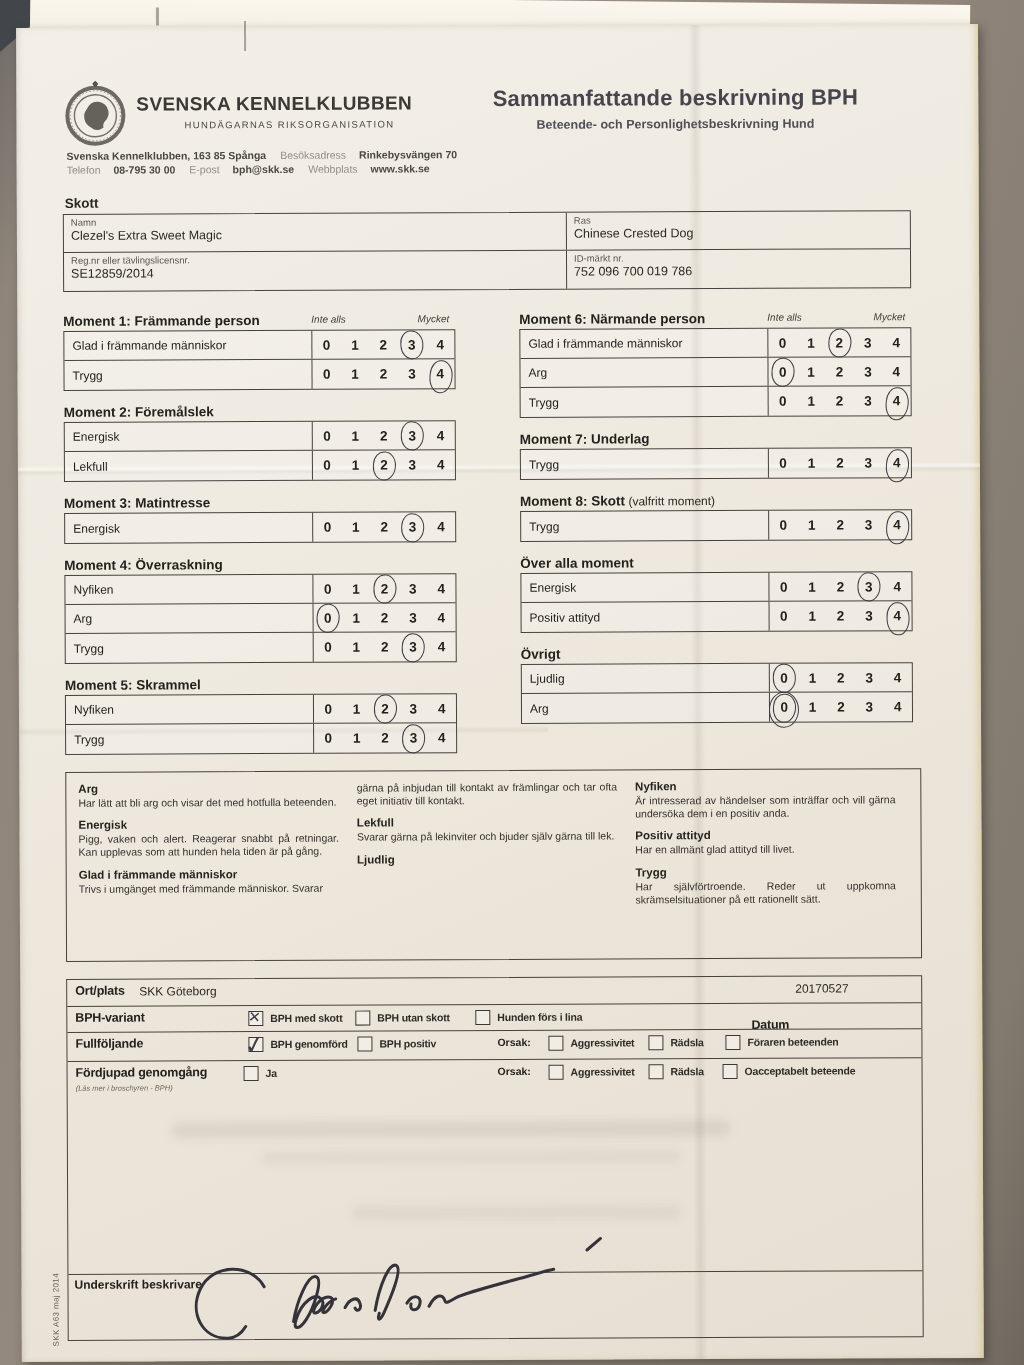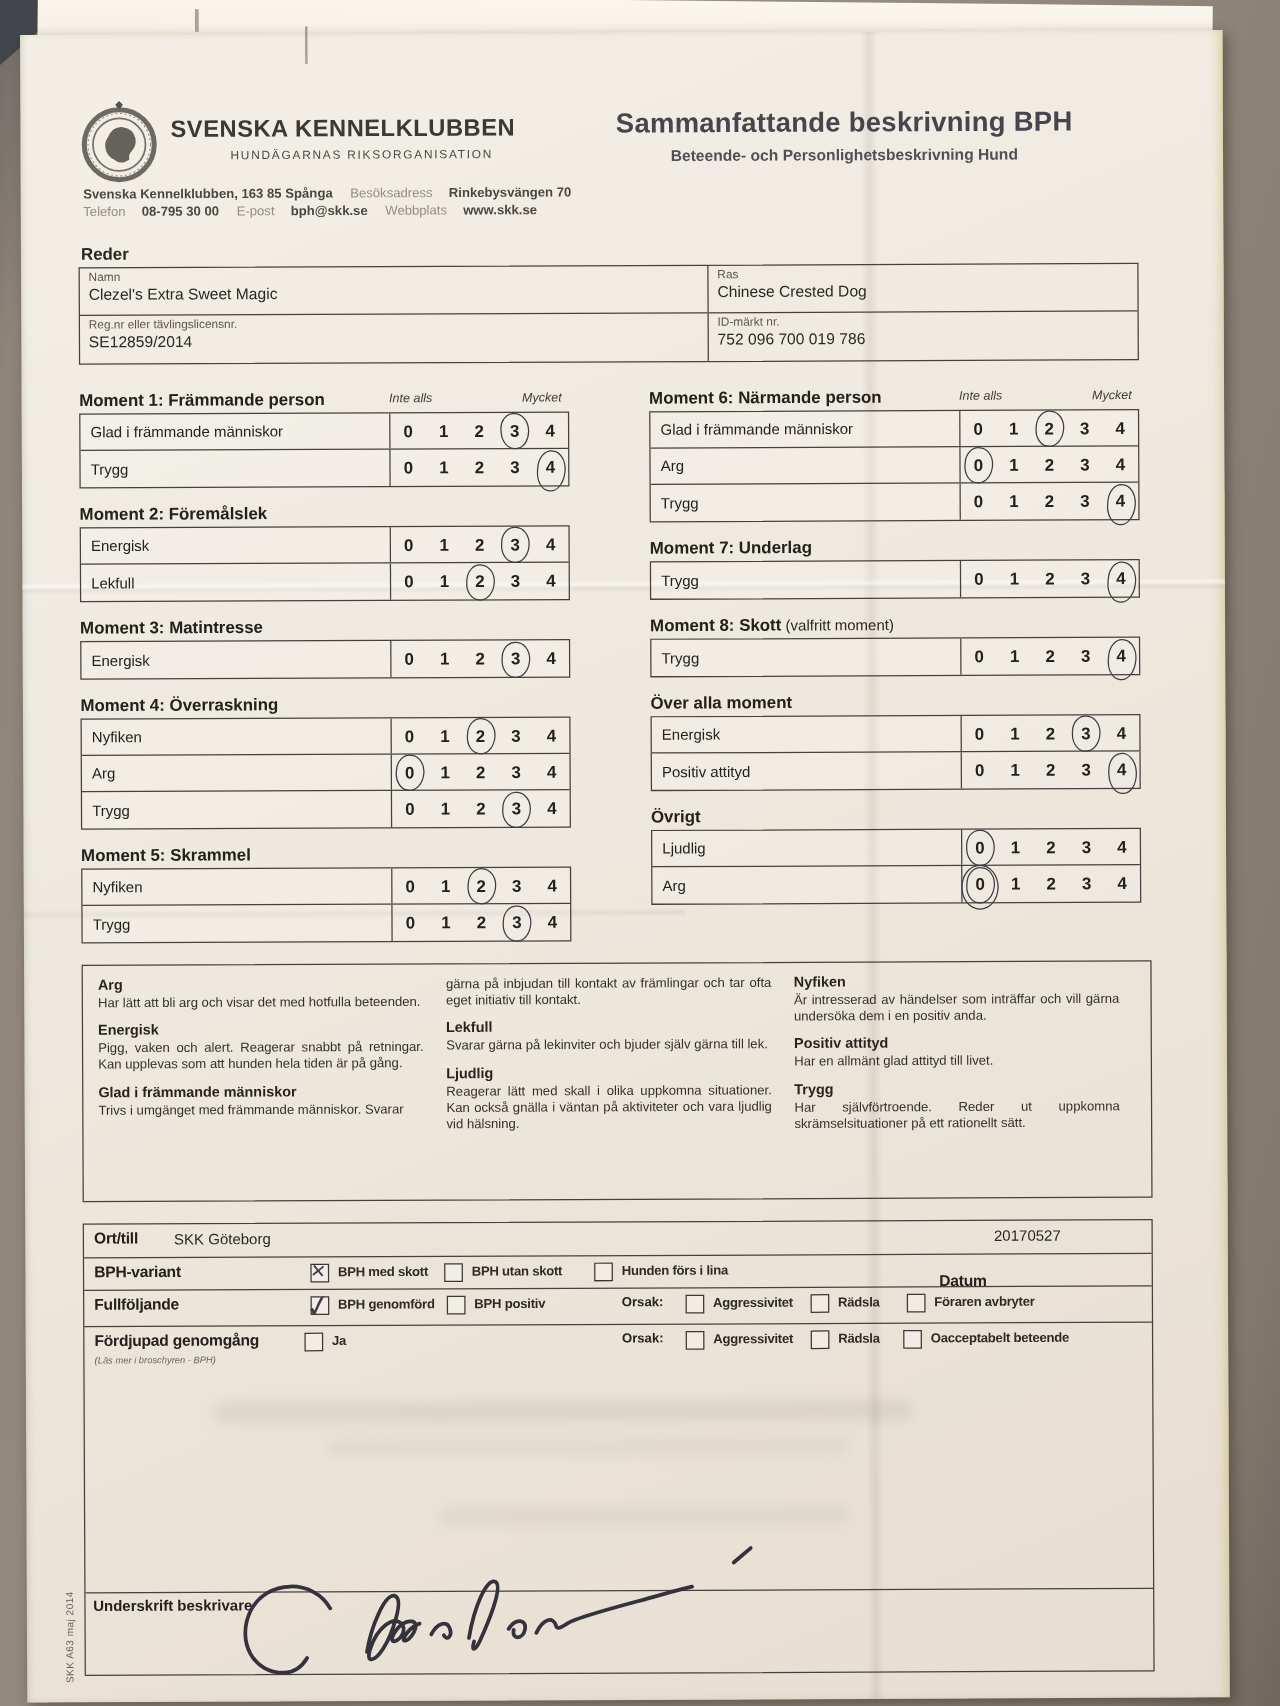--- a/index.html
+++ b/index.html
@@ -112,21 +112,21 @@
     <path d="M24 30 q4 -9 12 -8 q8 1 10 9 q1 6 -3 10 q-3 3 -2 7 l-4 2 q-5 1 -8 -2 q-6 -3 -7 -9 q-1 -5 2 -9 z" fill="#55514b" opacity=".9"></path>
     <circle cx="33" cy="36" r="25" fill="none" stroke="#55514b" stroke-width=".8" stroke-dasharray="1.5 2.2" opacity=".7"></circle>
   </svg>
   <div class="org-name">SVENSKA KENNELKLUBBEN</div>
   <div class="org-sub">HUNDÄGARNAS RIKSORGANISATION</div>
   <div class="addr" style="top:122px;" id="addr1"><b>Svenska Kennelklubben, 163 85 Spånga</b><span class="lbl">Besöksadress </span><b>Rinkebysvängen 70</b></div>
   <div class="addr" style="top:136px;" id="addr2"><span class="lbl">Telefon </span><b>08-795 30 00</b><span class="lbl">E-post </span><b>bph@skk.se</b><span class="lbl">Webbplats </span><b>www.skk.se</b></div>
   <div class="doc-title">Sammanfattande beskrivning BPH</div>
   <div class="doc-subtitle">Beteende- och Personlighetsbeskrivning Hund</div>
 
-  <div class="hund-label">Reder</div>
+  <div class="hund-label">Skott</div>
   <div class="hund-table">
     <div class="hund-row">
       <div class="hund-cell hc-l">
         <span class="f-lab">Namn</span>
         <span class="f-val">Clezel's Extra Sweet Magic</span>
       </div>
       <div class="hund-cell hc-r">
         <span class="f-lab">Ras</span>
         <span class="f-val">Chinese Crested Dog</span>
       </div>
@@ -395,35 +395,34 @@
         <div class="def-term">Energisk</div>
         <div class="def-text">Pigg, vaken och alert. Reagerar snabbt på retningar. Kan upplevas som att hunden hela tiden är på gång.</div>
         <div class="def-term">Glad i främmande människor</div>
         <div class="def-text">Trivs i umgänget med främmande människor. Svarar</div>
       </div>
       <div class="def-col">
         <div class="def-text" style="margin-top: 2px;">gärna på inbjudan till kontakt av främlingar och tar ofta eget initiativ till kontakt.</div>
         <div class="def-term">Lekfull</div>
         <div class="def-text">Svarar gärna på lekinviter och bjuder själv gärna till lek.</div>
         <div class="def-term">Ljudlig</div>
-        <div class="def-text">Reagerar lätt med skall i olika uppkomna situationer. Kan också gnälla i väntan på aktiviteter och vara ljudlig vid hälsning.</div>
       </div>
       <div class="def-col">
         <div class="def-term first">Nyfiken</div>
         <div class="def-text">Är intresserad av händelser som inträffar och vill gärna undersöka dem i en positiv anda.</div>
         <div class="def-term">Positiv attityd</div>
         <div class="def-text">Har en allmänt glad attityd till livet.</div>
         <div class="def-term">Trygg</div>
         <div class="def-text">Har självförtroende. Reder ut uppkomna skrämselsituationer på ett rationellt sätt.</div>
       </div>
     </div>
 
   <div class="fbox" id="fbox">
     <div class="f-row first" style="top:0;height:26px;">
-      <span class="frow-label">Ort/till</span>
+      <span class="frow-label">Ort/plats</span>
       <span class="inline-val" style="left:72px;">SKK Göteborg</span>
       <span class="frow-label" style="left:684px;margin-top:37px;">Datum</span>
       <span class="inline-val" style="left:728px;">20170527</span>
     </div>
     <div class="sig-row">
       <span class="sig-label">Underskrift beskrivare</span>
       <svg class="sig-svg" viewBox="0 0 460 100">
         <g fill="none" stroke="#34323a" stroke-width="3" stroke-linecap="round" stroke-linejoin="round">
           <path d="M96 38 C84 14 46 12 32 38 C20 61 32 88 58 88 C66 88 72 83 76 77"></path>
           <path d="M124 74 C128 54 140 28 148 30 C156 33 144 62 137 72 C130 82 122 84 127 71 C133 55 146 46 152 52 C158 58 149 68 145 66 C142 64 152 49 161 51 C169 53 158 68 154 66 C152 65 159 55 167 53"></path>
@@ -468,21 +467,21 @@
         <span class="cbitem" style="left: 481px;">
           <span class="cb"></span>
           <span class="cbtext">Aggressivitet</span>
         </span>
         <span class="cbitem" style="left: 581px;">
           <span class="cb"></span>
           <span class="cbtext">Rädsla</span>
         </span>
         <span class="cbitem" style="left: 658px;">
           <span class="cb"></span>
-          <span class="cbtext">Föraren avbryter</span>
+          <span class="cbtext">Föraren beteenden</span>
         </span>
       </div>
       <div class="f-row" style="top: 81px; height: 41px;">
         <span class="frow-label">Fördjupad genomgång</span>
         <span class="frow-sublabel">(Läs mer i broschyren - BPH)</span>
         <span class="cbitem" style="left: 176px;">
           <span class="cb"></span>
           <span class="cbtext">Ja</span>
         </span>
         <span class="orsak" style="left: 430px;">Orsak:</span>

